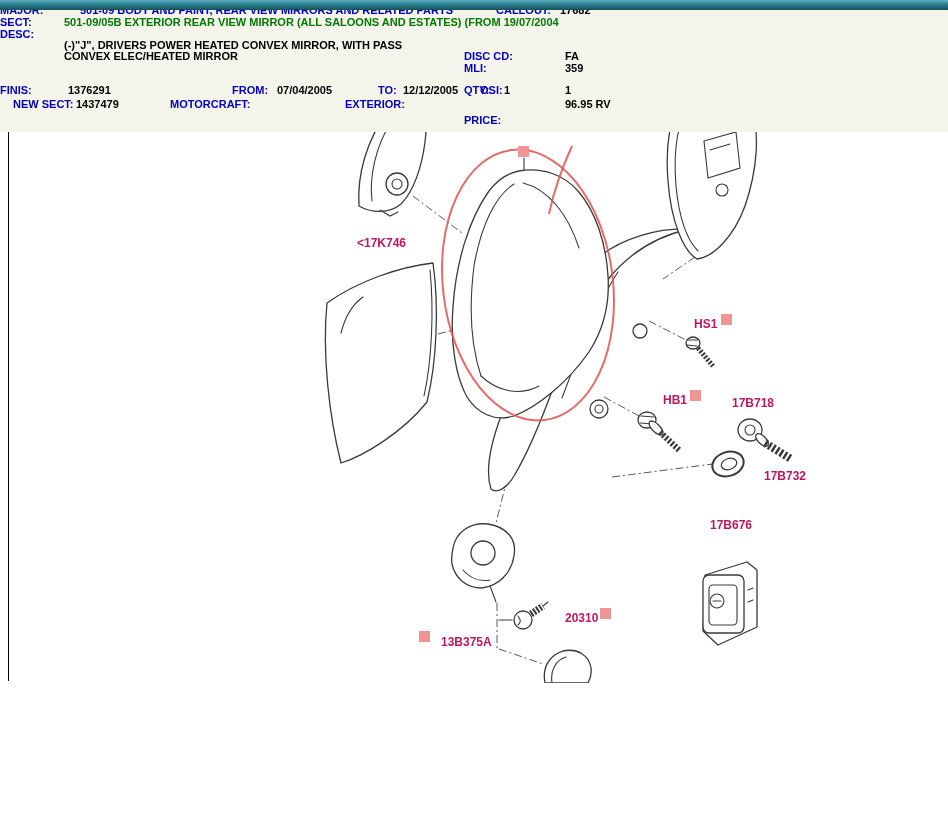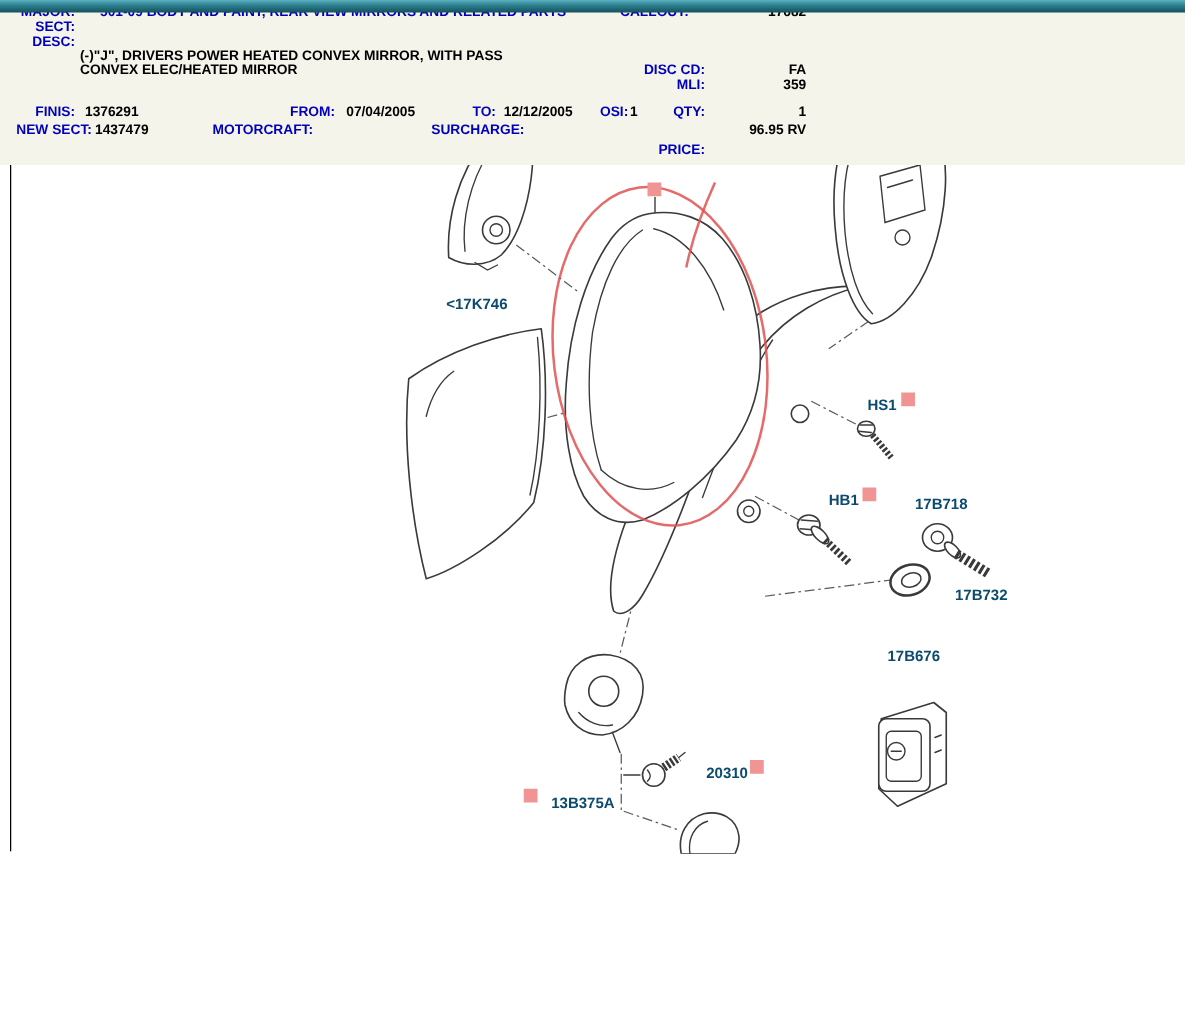--- a/index.html
+++ b/index.html
@@ -1,31 +1,31 @@
 <!DOCTYPE html>
 <html><head>
 <meta charset="utf-8">
 <style>
   html,body{margin:0;padding:0;background:#fff}
   .screen{position:relative;width:948px;height:824px;background:#ffffff;overflow:hidden;
           font-family:"Liberation Sans",sans-serif}
   .diagram-svg{position:absolute;left:0;top:0}
-  .callout{position:absolute;color:#0c4a6e;font:bold 12px "Liberation Sans",sans-serif;white-space:nowrap;cursor:pointer}
+  .callout{position:absolute;color:#be185d;font:bold 12px "Liberation Sans",sans-serif;white-space:nowrap;cursor:pointer}
   .marker-square{position:absolute;width:11px;height:11px;background:#f09494}
   .marker-triangle{position:absolute;width:0;height:0;border-left:7px solid transparent;
                    border-right:7px solid transparent;border-bottom:11px solid #b2b2b2}
   .panel-divider{position:absolute;left:0;top:680;width:948px;height:2px;background:#000}
   .panel{position:absolute;left:0;top:682;width:948px;height:132px;background:#f4f4ea}
   .panel span{position:absolute;font:bold 11px "Liberation Sans",sans-serif;white-space:nowrap}
   .lbl{color:#0000bb}
   .val{color:#000}
   .vblue{color:#0000bb}
   .vgreen{color:#007800}
   .vital{color:#000;font-style:italic}
-  .ra{text-align:right}
+  .ra{}
   .statusbar{position:absolute;left:0;top:814;width:948px;height:10px;
              background:linear-gradient(180deg,#5db0bf 0%,#2a7d8d 45%,#16505c 100%)}
   
   .p{fill:#ffffff;stroke:#3a3a3a;stroke-width:1.3;stroke-linejoin:round}
   .l{fill:none;stroke:#3a3a3a;stroke-width:1.1;stroke-linecap:round}
   .dd{fill:none;stroke:#5a5a5a;stroke-width:1;stroke-dasharray:8 3 2 3}
   .red{fill:none;stroke:#e05050;stroke-width:2;opacity:.85}
   .thin{stroke:#000;stroke-width:1}
 </style>
 </head>
@@ -212,20 +212,21 @@
   <div class="panel-divider"></div>
 
   <div class="panel">
 
     <span class="lbl ra" style="left:0;top:4px;width:60px">MAJOR:</span>
     <span class="vblue" style="left:80px;top:4px">501-09  BODY AND PAINT, REAR VIEW MIRRORS AND RELATED PARTS</span>
     <span class="lbl" style="left:496px;top:4px">CALLOUT:</span>
     <span class="val ra" style="left:560px;top:4px;width:85px">17682</span>
 
     <span class="lbl ra" style="left:0;top:16px;width:60px">SECT:</span>
+    <span class="vgreen" style="left:64px;top:16px">501-09/05B  EXTERIOR REAR VIEW MIRROR (ALL SALOONS AND ESTATES) (FROM 19/07/2004</span>
 
     <span class="lbl ra" style="left:0;top:28px;width:60px">DESC:</span>
     <span class="vital" style="left:64px;top:39px">(-)"J", DRIVERS POWER HEATED CONVEX MIRROR, WITH PASS</span>
     <span class="vital" style="left:64px;top:50px">CONVEX ELEC/HEATED MIRROR</span>
     <span class="lbl ra" style="left:464px;top:50px;width:100px">DISC CD:</span>
     <span class="val ra" style="left:565px;top:50px;width:80px">FA</span>
 
     <span class="lbl ra" style="left:464px;top:62px;width:100px">MLI:</span>
     <span class="val ra" style="left:565px;top:62px;width:80px">359</span>
 
@@ -236,19 +237,19 @@
     <span class="lbl" style="left:378px;top:84px">TO:</span>
     <span class="val" style="left:403px;top:84px">12/12/2005</span>
     <span class="lbl" style="left:480px;top:84px">OSI:</span>
     <span class="val" style="left:504px;top:84px">1</span>
     <span class="lbl ra" style="left:464px;top:84px;width:100px">QTY:</span>
     <span class="val ra" style="left:565px;top:84px;width:80px">1</span>
 
     <span class="lbl" style="left:13px;top:98px">NEW SECT:</span>
     <span class="val" style="left:76px;top:98px">1437479</span>
     <span class="lbl" style="left:170px;top:98px">MOTORCRAFT:</span>
-    <span class="lbl" style="left:345px;top:98px">SURCHARGE:</span>
+    <span class="lbl" style="left:345px;top:98px">EXTERIOR:</span>
     <span class="lbl ra" style="left:464px;top:114px;width:100px">PRICE:</span>
     <span class="val ra" style="left:565px;top:98px;width:80px">96.95 RV</span>
   </div>
 
   <div class="statusbar"></div>
 </div>
 
 </body></html>

